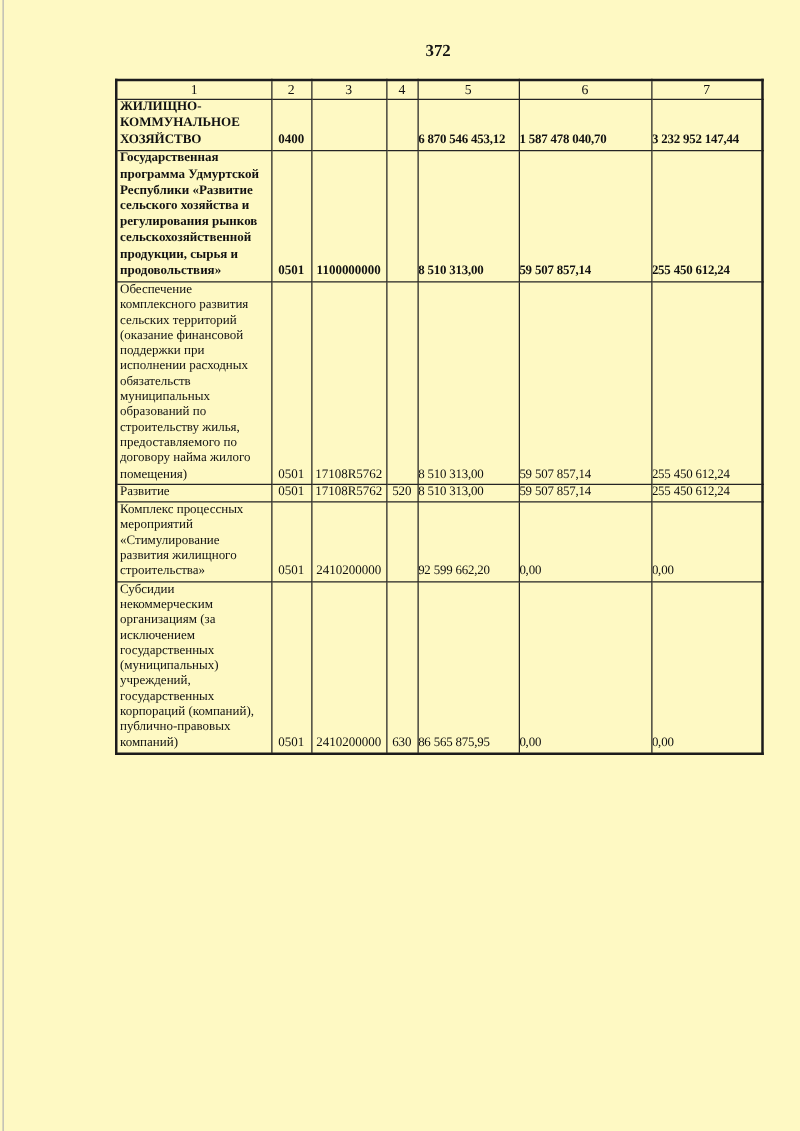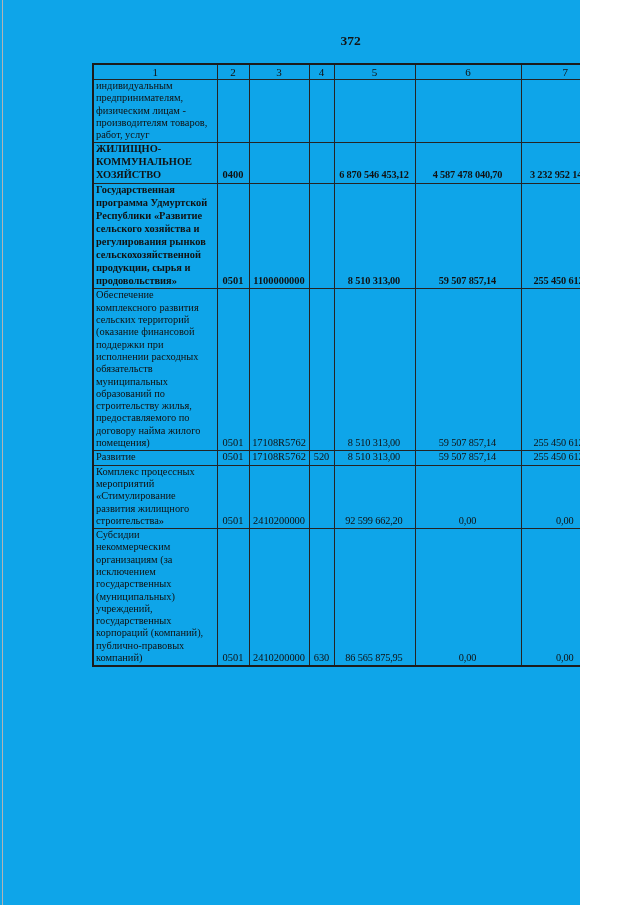--- a/index.html
+++ b/index.html
@@ -2,23 +2,23 @@
 <html><head>
 <meta charset="utf-8">
 <style>
   html, body {
     margin: 0;
     padding: 0;
     background: #ffffff;
   }
   .sheet {
     position: relative;
-    width: 580px;
+    width: 640px;
     height: 905px;
-    background: #0ea5e9;
+    background: #fef9c3;
     font-family: "Liberation Serif", serif;
     color: #111111;
     overflow: hidden;
   }
   .scan-edge {
     position: absolute;
     left: 2px;
     top: 0;
     width: 1px;
     height: 905px;
@@ -65,21 +65,21 @@
   .budget-table td.name {
     text-align: left;
     vertical-align: top;
   }
   .budget-table td.code {
     text-align: center;
     padding: 0 0 1px 0;
     white-space: nowrap;
   }
   .budget-table td.num {
-    text-align: center;
+    text-align: left;
     white-space: nowrap;
     font-size: 10.3px;
     letter-spacing: -0.15px;
     padding: 0 1px 1px 0;
   }
   .budget-table tr.bold td {
     font-weight: bold;
     line-height: 12.9px;
     margin-left: 44px;
   }
@@ -105,36 +105,27 @@
           <th>1</th>
           <th>2</th>
           <th>3</th>
           <th>4</th>
           <th>5</th>
           <th>6</th>
           <th>7</th>
         </tr>
     </thead>
     <tbody>
-        <tr>
-          <td class="name">индивидуальным предпринимателям, физическим лицам - производителям товаров, работ, услуг</td>
-          <td class="code"></td>
-          <td class="code"></td>
-          <td class="code"></td>
-          <td class="num"></td>
-          <td class="num"></td>
-          <td class="num"></td>
-        </tr>
         <tr class="bold">
           <td class="name">ЖИЛИЩНО-КОММУНАЛЬНОЕ ХОЗЯЙСТВО</td>
           <td class="code">0400</td>
           <td class="code"></td>
           <td class="code"></td>
           <td class="num">6 870 546 453,12</td>
-          <td class="num">4 587 478 040,70</td>
+          <td class="num">1 587 478 040,70</td>
           <td class="num">3 232 952 147,44</td>
         </tr>
         <tr class="bold">
           <td class="name">Государственная программа Удмуртской Республики «Развитие сельского хозяйства и регулирования рынков сельскохозяйственной продукции, сырья и продовольствия»</td>
           <td class="code">0501</td>
           <td class="code">1100000000</td>
           <td class="code"></td>
           <td class="num">8 510 313,00</td>
           <td class="num">59 507 857,14</td>
           <td class="num">255 450 612,24</td>

